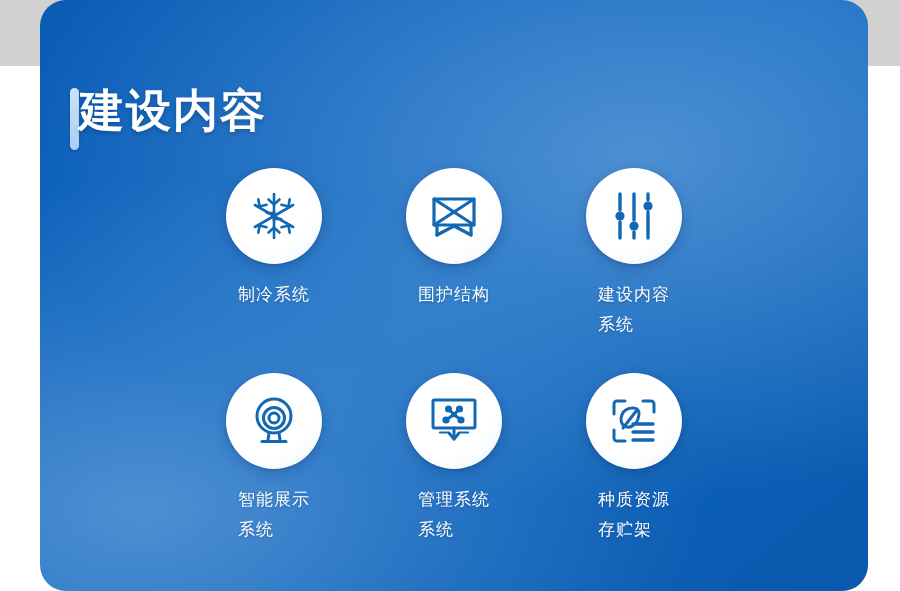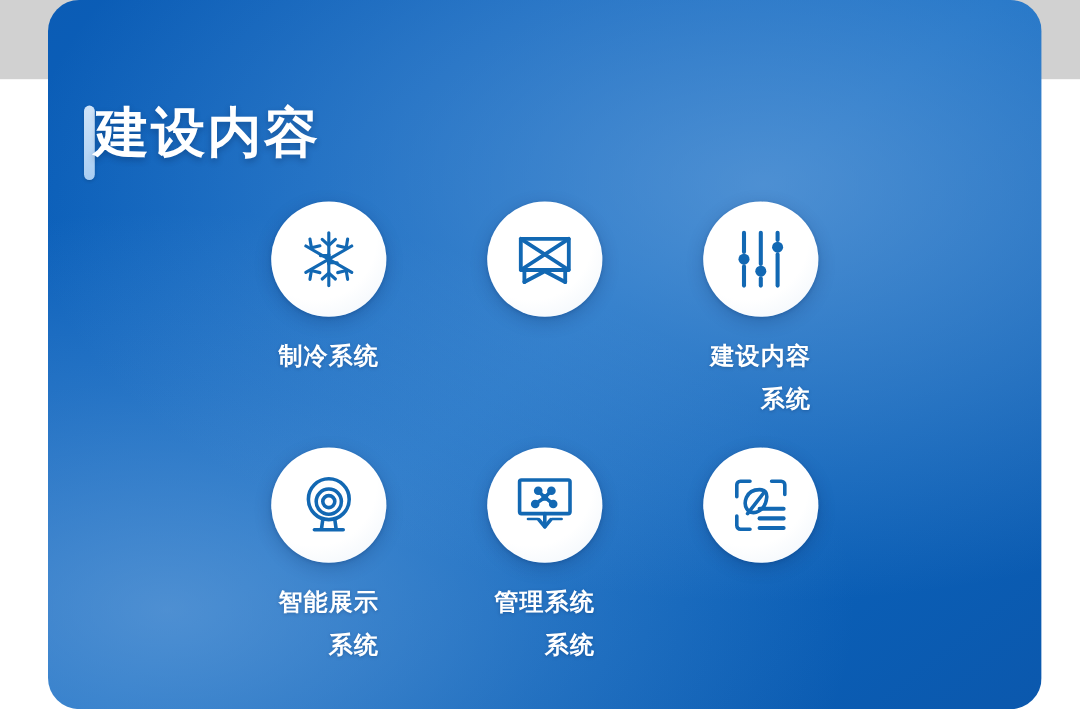--- a/index.html
+++ b/index.html
@@ -64,27 +64,26 @@
     width:96px; height:96px;
     border-radius:50%;
     background:radial-gradient(circle at 38% 32%, #ffffff 0%, #ffffff 58%, #f4f8fc 82%, #e9f1f9 100%);
     display:flex; align-items:center; justify-content:center;
     box-shadow:0 4px 14px rgba(0,28,72,0.22), 0 1px 3px rgba(0,28,72,0.18);
   }
   .icon-circle svg { display:block; }
   .caption {
     margin-top:16px;
     color:#ffffff;
-    font-size:20px;
+    font-size:17px;
     line-height:1.78;
-    text-align:right;
+    text-align:left;
     letter-spacing:1px;
     text-shadow:0 1px 3px rgba(0,28,72,0.28);
     white-space:pre-line;
-    font-weight:bold;
   }
 </style>
 </head>
 <body>
 
 <div id="page">
 
   <div class="top-strip"></div>
 
   <div class="card">
@@ -119,20 +118,21 @@
         <div class="icon-circle">
           <svg width="52" height="48" viewBox="0 0 52 48" fill="none" stroke="#1268b3" stroke-width="3.2" stroke-linecap="round" stroke-linejoin="round">
             <rect x="6" y="7" width="40" height="26" rx="1"></rect>
             <line x1="6" y1="7" x2="46" y2="33"></line>
             <line x1="46" y1="7" x2="6" y2="33"></line>
             <line x1="9" y1="33" x2="9" y2="43"></line>
             <line x1="43" y1="33" x2="43" y2="43"></line>
             <path d="M9 43 L26 34 L43 43"></path>
           </svg>
         </div>
+        <div class="caption">围护结构</div>
       </div>
 
       <div class="item">
         <div class="icon-circle">
           <svg width="48" height="52" viewBox="0 0 48 52" fill="none" stroke="#1268b3" stroke-width="3.4" stroke-linecap="round">
             <line x1="10" y1="4" x2="10" y2="20"></line>
             <line x1="10" y1="32" x2="10" y2="48"></line>
             <circle cx="10" cy="26" r="4.6" fill="#1268b3" stroke="none"></circle>
             <line x1="24" y1="4" x2="24" y2="30"></line>
             <line x1="24" y1="42" x2="24" y2="48"></line>
@@ -195,18 +195,20 @@
             <path d="M16 5 L8 5 A3 3 0 0 0 5 8 L5 18"></path>
             <path d="M34 5 L42 5 A3 3 0 0 1 45 8 L45 16"></path>
             <path d="M5 34 L5 42 A3 3 0 0 0 8 45 L16 45"></path>
             <path d="M24 12 C12 12 10 24 14 29 C19 34 29 30 30 18 C30 14 28 12 24 12 Z"></path>
             <line x1="14" y1="32" x2="28" y2="14"></line>
             <line x1="24" y1="28" x2="44" y2="28" stroke-width="3.4"></line>
             <line x1="24" y1="36" x2="44" y2="36" stroke-width="3.4"></line>
             <line x1="24" y1="44" x2="44" y2="44" stroke-width="3.4"></line>
           </svg>
         </div>
+        <div class="caption">种质资源
+存贮架</div>
       </div>
 
     </div>
 
   </div>
 </div>
 
 </body></html>

